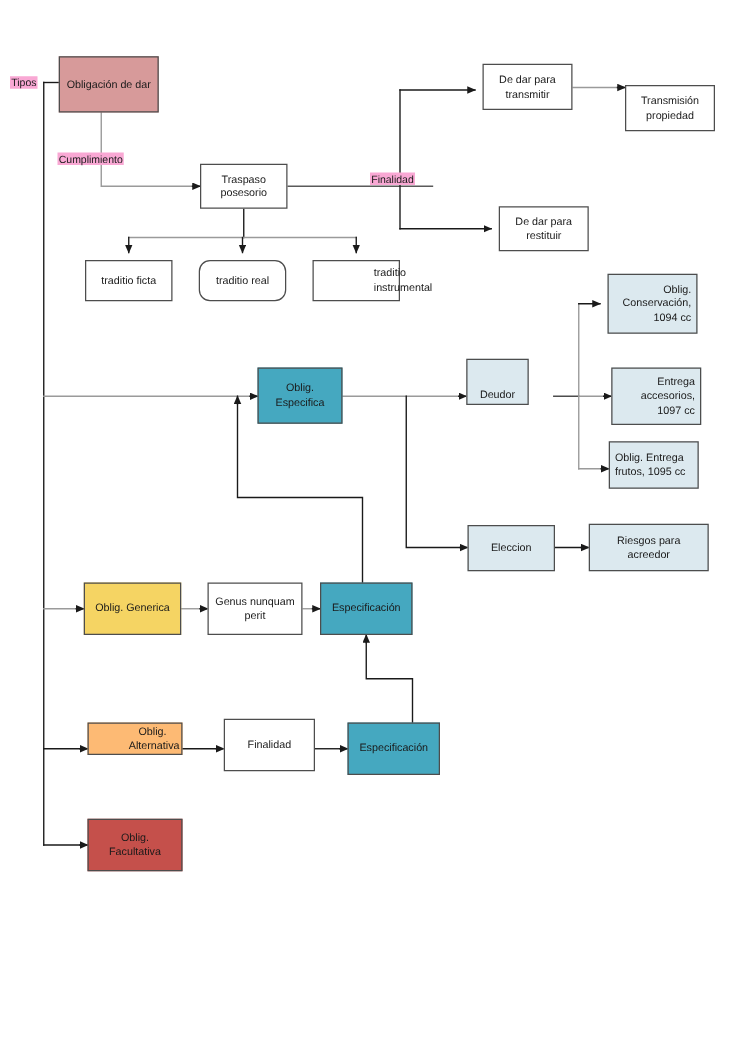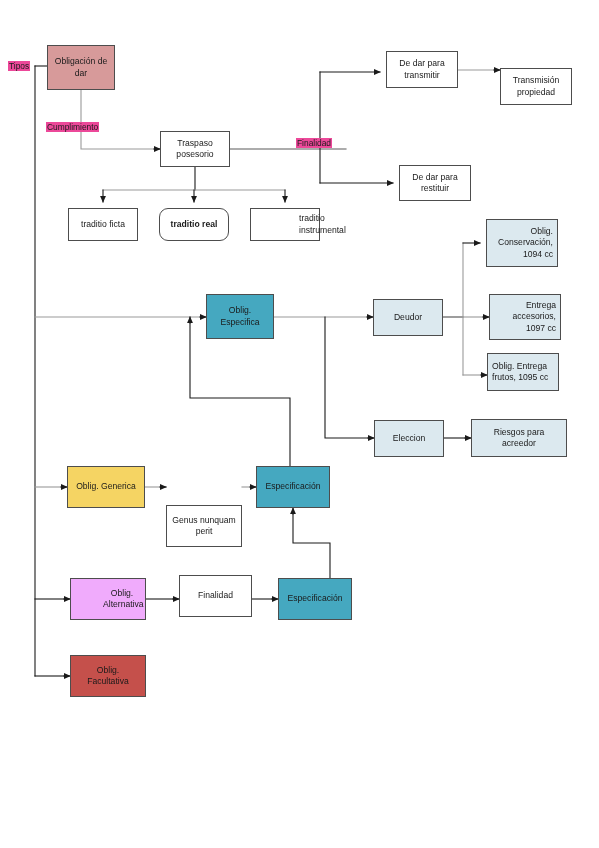--- a/index.html
+++ b/index.html
@@ -41,21 +41,21 @@
     padding: 2px 4px;
   }
   .node.rounded { border-radius: 9px; }
   .node.align-right { justify-content: flex-end; text-align: right; }
   .node.align-left  { justify-content: flex-start; text-align: left; }
   .edge-label {
     position: absolute;
     font-size: 8.4px;
     color: #1a1a1a;
     white-space: nowrap;
-    background: #ec4899;
+    background: #f9a8d4;
     padding: 0 1px;
     text-align: right;
   }
   .node span { display: block; width: 100%; }
 </style>
 </head>
 <body>
 
 <div id="canvas">
 
@@ -136,33 +136,33 @@
       <path d="M330,578 L330,543 L293,543 L293,514" stroke="#1a1a1a"></path>
       <path d="M293,514 L293,508" stroke="#1a1a1a" marker-end="url(#ah-dark)"></path>
 
     </g>
   </svg>
 
   <div class="edge-label" style="left:8px; top:66px; transform:translateY(-50%);">Tipos</div>
   <div class="edge-label" style="left:46px; top:122px;">Cumplimiento</div>
   <div class="edge-label" style="left:296px; top:143px; transform:translateY(-50%);">Finalidad</div>
 
-  <div class="node" style="left:47px; top:45px; width:68px; height:45px; background:#d79a9a;">
+  <div class="node" style="left:47px; top:45px; width:80px; height:45px; background:#d79a9a;">
     <span>Obligación de dar</span>
   </div>
 
   <div class="node" style="left:160px; top:131px; width:70px; height:36px; background:#ffffff;">
     <span>Traspaso posesorio</span>
   </div>
 
   <div class="node" style="left:68px; top:208px; width:70px; height:33px; background:#ffffff;">
     <span>traditio ficta</span>
   </div>
 
-  <div class="node rounded" style="left:159px; top:208px; width:70px; height:33px; background:#ffffff;font-weight:bold;">
+  <div class="node rounded" style="left:159px; top:208px; width:70px; height:33px; background:#ffffff;">
     <span>traditio real</span>
   </div>
 
   <div class="node" style="left:250px; top:208px; width:70px; height:33px; background:#ffffff;padding-left:48px;">
     <span>traditio instrumental</span>
   </div>
 
   <div class="node" style="left:386px; top:51px; width:72px; height:37px; background:#ffffff;">
     <span>De dar para transmitir</span>
   </div>
@@ -172,21 +172,21 @@
   </div>
 
   <div class="node" style="left:399px; top:165px; width:72px; height:36px; background:#ffffff;">
     <span>De dar para restituir</span>
   </div>
 
   <div class="node" style="left:206px; top:294px; width:68px; height:45px; background:#45a8c0;">
     <span>Oblig. Especifica</span>
   </div>
 
-  <div class="node" style="left:373px; top:299px; width:70px; height:37px; background:#dce9ef;">
+  <div class="node" style="left:373px; top:287px; width:50px; height:37px; background:#dce9ef;align-items:flex-end;">
     <span>Deudor</span>
   </div>
 
   <div class="node align-right" style="left:486px; top:219px; width:72px; height:48px; background:#dce9ef;">
     <span>Oblig. Conservación, 1094 cc</span>
   </div>
 
   <div class="node align-right" style="left:489px; top:294px; width:72px; height:46px; background:#dce9ef;">
     <span>Entrega accesorios, 1097 cc</span>
   </div>
@@ -200,29 +200,29 @@
   </div>
 
   <div class="node" style="left:471px; top:419px; width:96px; height:38px; background:#dce9ef;">
     <span>Riesgos para acreedor</span>
   </div>
 
   <div class="node" style="left:67px; top:466px; width:78px; height:42px; background:#f5d463;">
     <span>Oblig. Generica</span>
   </div>
 
-  <div class="node" style="left:166px; top:466px; width:76px; height:42px; background:#ffffff;margin-top:39px;">
+  <div class="node" style="left:166px; top:466px; width:76px; height:42px; background:#ffffff;">
     <span>Genus nunquam perit</span>
   </div>
 
   <div class="node" style="left:256px; top:466px; width:74px; height:42px; background:#45a8c0;">
     <span>Especificación</span>
   </div>
 
-  <div class="node" style="left:70px; top:578px; width:76px; height:42px; background:#f0abfc;padding-left:32px;">
+  <div class="node" style="left:70px; top:578px; width:76px; height:26px; background:#fdba74;padding-left:32px;">
     <span>Oblig. Alternativa</span>
   </div>
 
   <div class="node" style="left:179px; top:575px; width:73px; height:42px; background:#ffffff;">
     <span>Finalidad</span>
   </div>
 
   <div class="node" style="left:278px; top:578px; width:74px; height:42px; background:#45a8c0;">
     <span>Especificación</span>
   </div>

